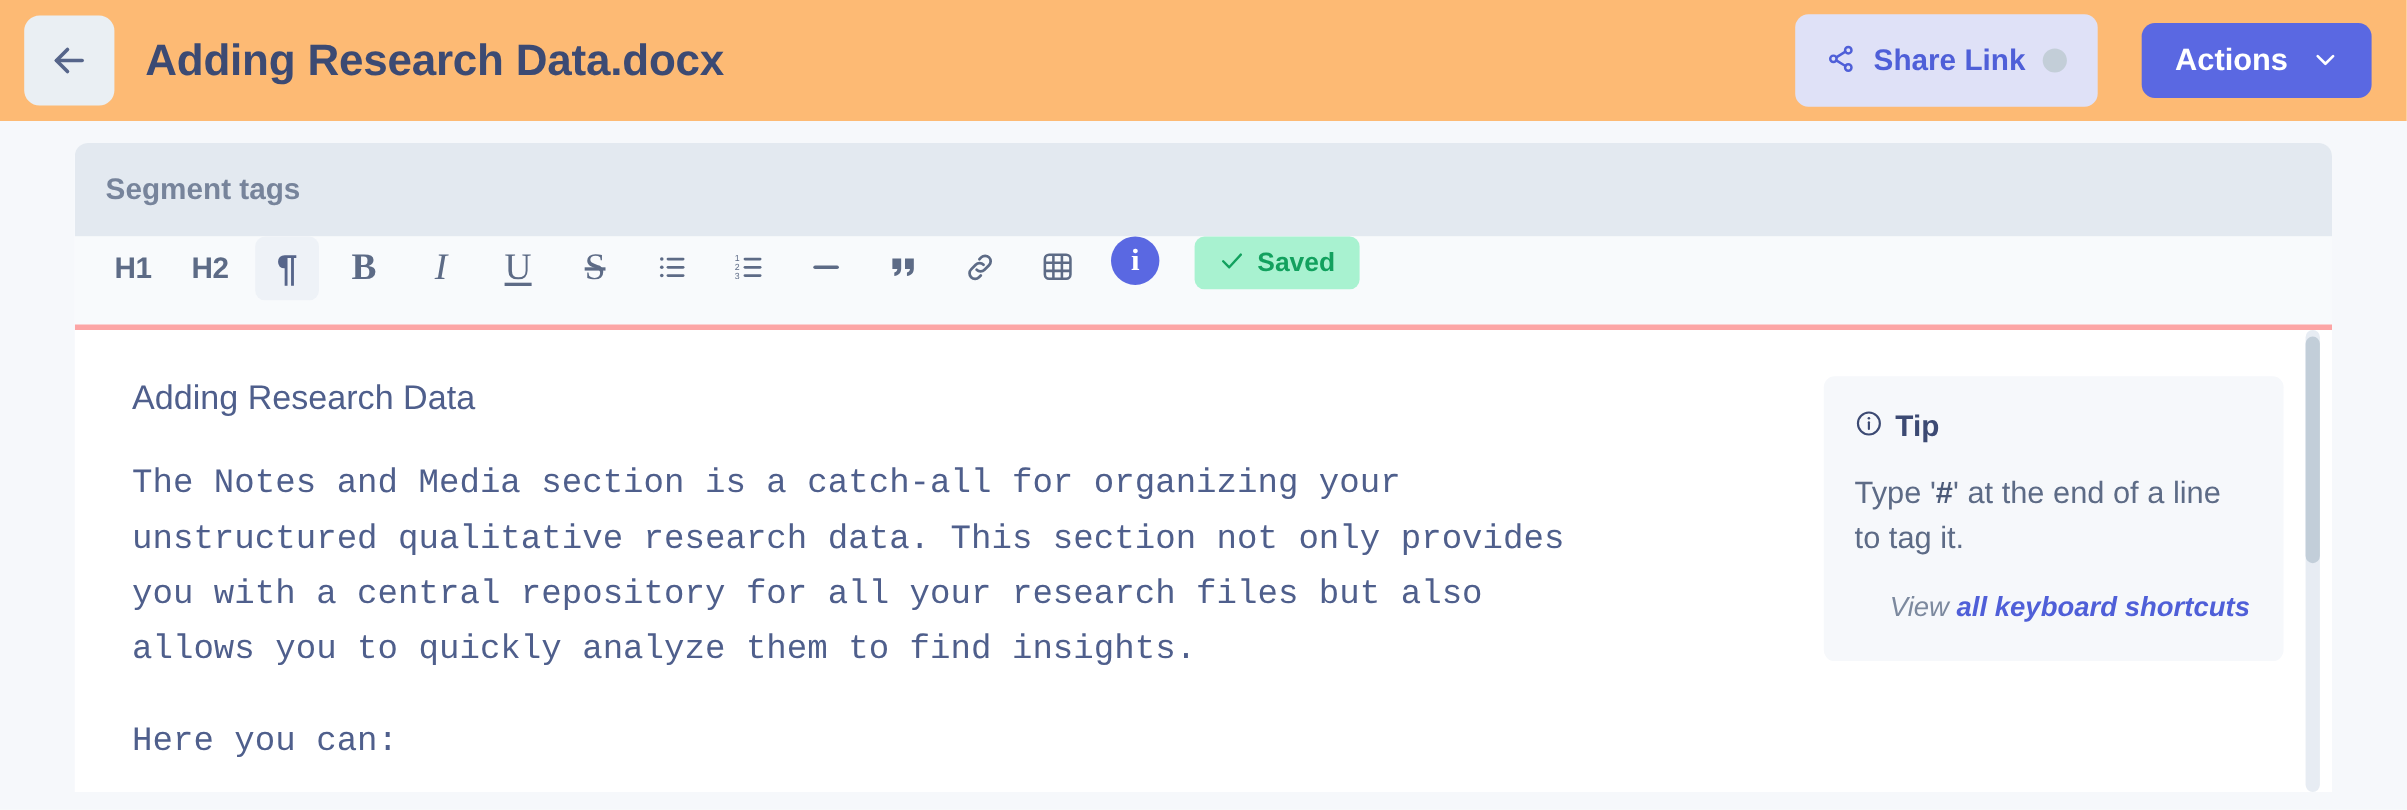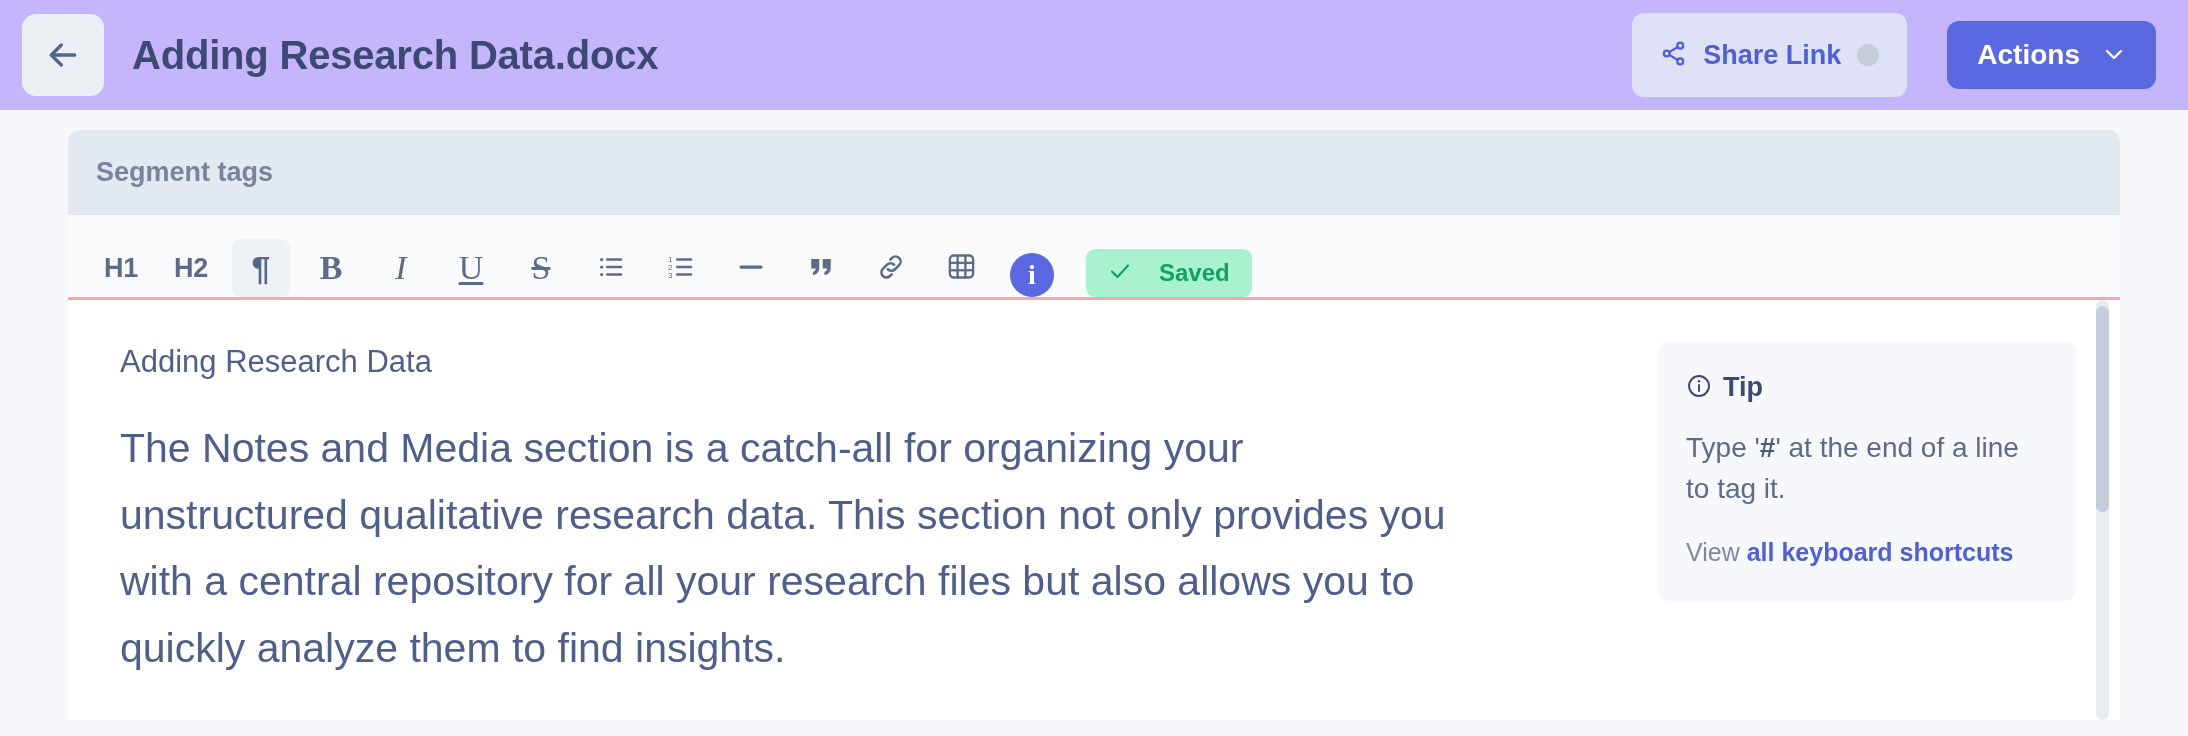--- a/index.html
+++ b/index.html
@@ -10,21 +10,21 @@
     overflow: hidden;
     background: #f6f8fb;
     font-family: "Liberation Sans", sans-serif;
     -webkit-font-smoothing: antialiased;
   }
 
   
   .header {
     position: relative;
     height: 110px;
-    background: #c4b5fd;
+    background: #fdba74;
     display: flex;
     align-items: center;
     padding: 0 22px;
   }
   .back-btn {
     width: 82px;
     height: 82px;
     border-radius: 14px;
     background: #eaeff3;
     display: flex;
@@ -129,24 +129,24 @@
     color: #3c4a73;
     outline: none;
   }
   .tag-input::placeholder { color: #a9b4c6; }
 
   
   .toolbar {
     background: #f8fafc;
     height: 85px;
     display: flex;
-    align-items: flex-end;
+    align-items: flex-start;
     gap: 0;
     padding-left: 18px;
-    border-bottom: 3px solid #fca5a5;
+    border-bottom: 5px solid #fca5a5;
   }
   .tb-btn {
     width: 58px;
     height: 58px;
     margin: 0 6px;
     border: none;
     background: transparent;
     border-radius: 9px;
     display: flex;
     align-items: center;
@@ -199,21 +199,21 @@
     line-height: 1;
     color: #fff;
   }
   .saved-badge {
     margin-left: 18px;
     height: 48px;
     border-radius: 9px;
     background: #a8f2d0;
     display: flex;
     align-items: center;
-    gap: 27px;
+    gap: 11px;
     padding: 0 22px;
     flex: 0 0 auto;
   }
   .saved-label {
     font-size: 24px;
     font-weight: 600;
     color: #12a15e;
     white-space: nowrap;
   }
 
@@ -233,25 +233,26 @@
     width: 1520px;
     padding-left: 52px;
   }
   .doc-h {
     font-size: 31px;
     color: #4f5f8c;
     line-height: 1.4;
     margin-bottom: 32px;
   }
   .doc-p {
-    font-size: 41px;
+    font-size: 31px;
     color: #4f5f8c;
     line-height: 1.62;
     margin-bottom: 34px;
     max-width: 1340px;
+    font-family: Liberation Mono, monospace;
   }
 
   .tip-box {
     position: absolute;
     left: 1590px;
     top: 42px;
     width: 418px;
     background: #f6f8fb;
     border-radius: 10px;
     padding: 30px 28px 34px 28px;
@@ -270,21 +271,23 @@
   }
   .tip-body {
     font-size: 28px;
     color: #5d6b86;
     line-height: 1.48;
     margin-bottom: 28px;
   }
   .tip-body b { font-weight: 700; color: #4b5a78; }
   .tip-footer {
     font-size: 25px;
+    font-style: italic;
     color: #7c899e;
+    margin-left: 32px;
   }
   .tip-footer a {
     color: #4f5fd8;
     font-weight: 600;
     text-decoration: none;
     cursor: pointer;
   }
 
   
   .scroll-track {

